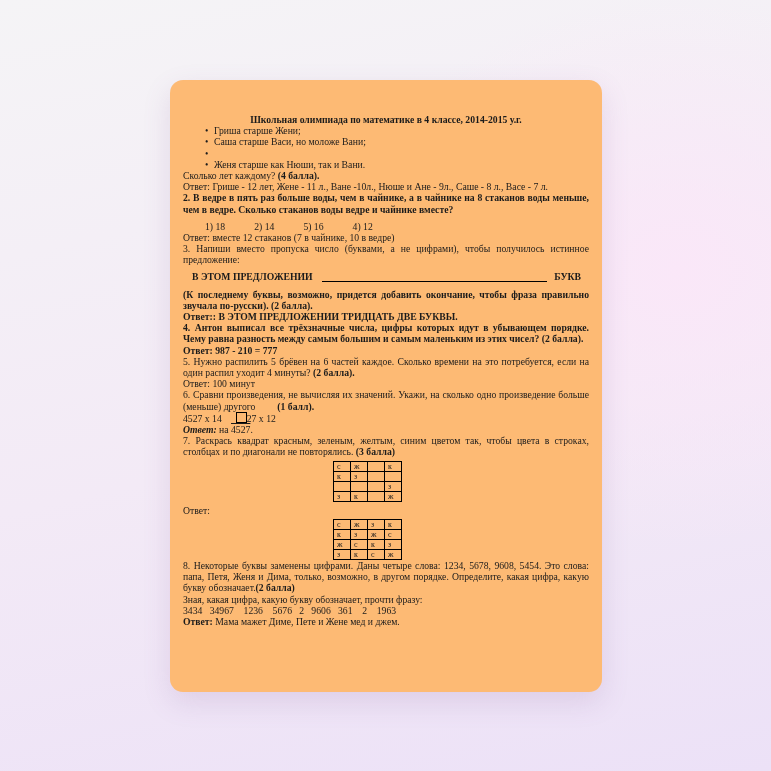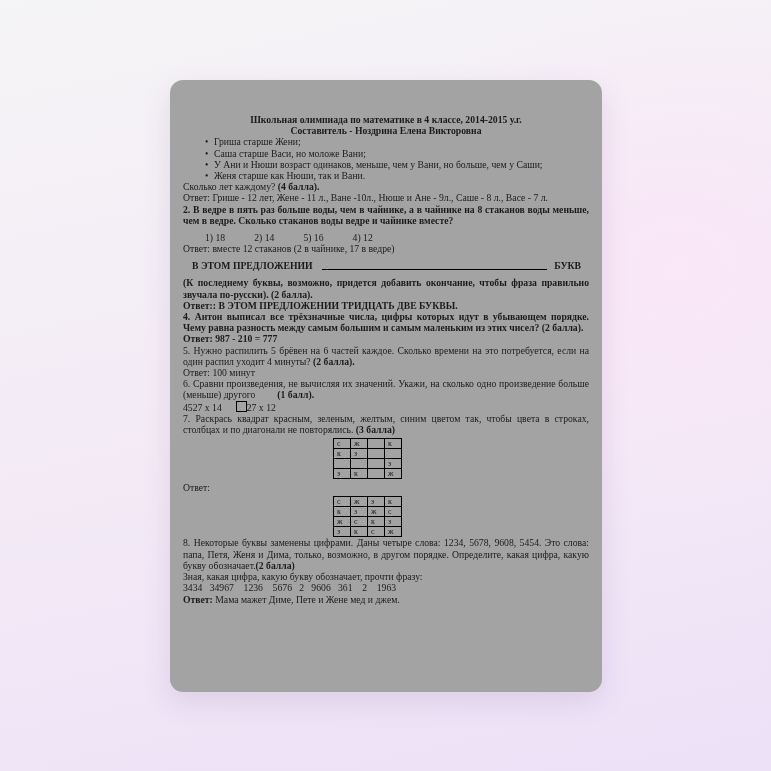--- a/index.html
+++ b/index.html
@@ -5,21 +5,21 @@
   html,body{margin:0;padding:0;}
   body{
     width:771px;height:771px;overflow:hidden;
     background:
       radial-gradient(60% 50% at 88% 35%, #fae7f8 0%, rgba(250,231,248,0) 72%),
       linear-gradient(168deg, #f5f4f6 0%, #f3eaf6 55%, #ece1f7 100%);
     font-family:"Liberation Serif", serif;
   }
   .page{
     position:absolute;left:170px;top:80px;width:432px;height:612px;
-    background:#a3a3a3;border-radius:13px;
+    background:#fdba74;border-radius:13px;
     box-shadow:0 10px 28px rgba(130,90,150,0.16);
     box-sizing:border-box;padding:34px 13px 0 13px;
     color:#1b1b1b;font-size:9.7px;line-height:11.2px;
   }
   .center{text-align:center;}
   .b{font-weight:bold;}
   .i{font-style:italic;}
   p{margin:0;}
   .just{text-align:justify;}
   .bullets{margin:0 0 0 22px;}
@@ -40,57 +40,56 @@
   .tbl-wrap{margin-top:3px;}
   .answer-label{margin:3px 0 2px;}
   .cipher{white-space:pre;}
 </style>
 </head>
 <body>
 
 <div class="page">
 
   <p class="center b">Школьная олимпиада по математике в 4 классе, 2014-2015 у.г.</p>
-  <p class="center b">Составитель - Ноздрина Елена Викторовна</p>
 
   <div>
     <div class="bullets">
       <div class="bullet-row">
         <span class="blt">•</span>
         <span>Гриша старше Жени;</span>
       </div>
       <div class="bullet-row">
         <span class="blt">•</span>
         <span>Саша старше Васи, но моложе Вани;</span>
       </div>
       <div class="bullet-row">
         <span class="blt">•</span>
-        <span>У Ани и Нюши возраст одинаков, меньше, чем у Вани, но больше, чем у Саши;</span>
       </div>
       <div class="bullet-row">
         <span class="blt">•</span>
         <span>Женя старше как Нюши, так и Вани.</span>
       </div>
     </div>
     <p><span>Сколько лет каждому? </span><span class="b">(4 балла).</span></p>
     <p>Ответ: Грише - 12 лет, Жене - 11 л., Ване -10л., Нюше и Ане - 9л., Саше - 8 л., Васе - 7 л.</p>
   </div>
 
   <div>
     <p class="just b">2. В ведре в пять раз больше воды, чем в чайнике, а в чайнике на 8 стаканов воды меньше, чем в ведре. Сколько стаканов воды ведре и чайнике вместе?</p>
     <div class="options">
       <span>1) 18</span>
       <span>2) 14</span>
       <span>5) 16</span>
       <span>4) 12</span>
     </div>
-    <p>Ответ: вместе 12 стаканов (2 в чайнике, 17 в ведре)</p>
+    <p>Ответ: вместе 12 стаканов (7 в чайнике, 10 в ведре)</p>
   </div>
 
   <div>
+    <p class="just">3. Напиши вместо пропуска число (буквами, а не цифрами), чтобы получилось истинное предложение:</p>
     <div class="fillline">
       <span>В ЭТОМ ПРЕДЛОЖЕНИИ</span>
       <span class="blank"></span>
       <span>БУКВ</span>
     </div>
     <p class="just b"><span>(К последнему буквы, возможно, придется добавить окончание, чтобы фраза правильно звучала по-русски). </span><span>(2 балла).</span></p>
     <p class="b">Ответ:: В ЭТОМ ПРЕДЛОЖЕНИИ ТРИДЦАТЬ ДВЕ БУКВЫ.</p>
   </div>
 
   <div>
@@ -99,20 +98,21 @@
   </div>
 
   <div>
     <p class="just"><span>5. Нужно распилить 5 брёвен на 6 частей каждое. Сколько времени на это потребуется, если на один распил уходит 4 минуты?  </span><span class="b">(2 балла).</span></p>
     <p>Ответ: 100 минут</p>
   </div>
 
   <div>
     <p class="just"><span>6. Сравни произведения, не вычисляя их значений. Укажи, на сколько одно произведение больше (меньше) другого</span><span class="gap"></span><span class="b">(1 балл).</span></p>
     <p><span>4527 x 14</span><span class="cmp-box"></span><span>27 x 12</span></p>
+    <p><span class="b i">Ответ:</span><span> на </span><span class="ovl">4527</span><span>.</span></p>
   </div>
 
   <div>
     <p class="just"><span>7. Раскрась квадрат красным, зеленым, желтым, синим цветом так, чтобы цвета в строках, столбцах и по диагонали не повторялись. </span><span class="b">(3 балла)</span></p>
 
     <div class="tbl-wrap">
       <table class="grid">
         <tbody>
             <tr>
           <td>с</td>

